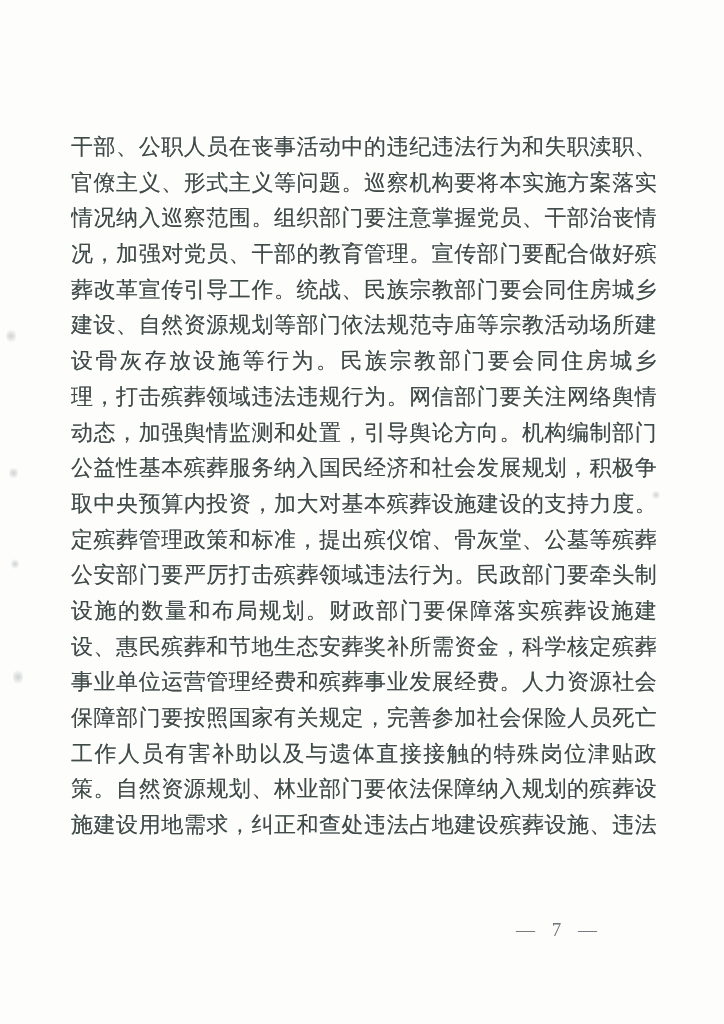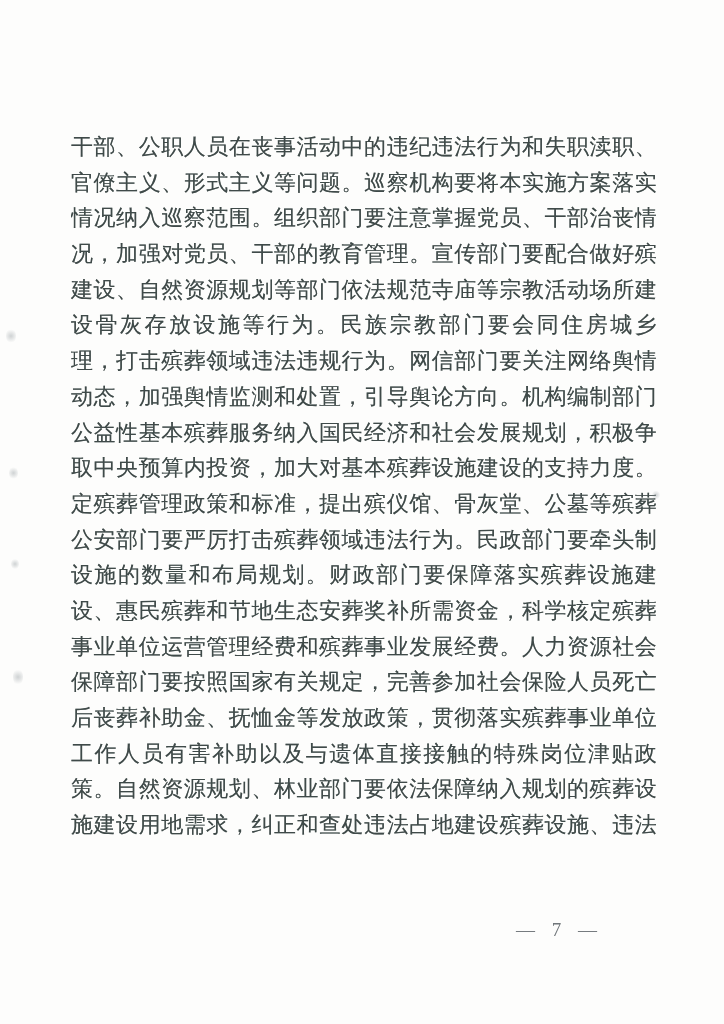--- a/index.html
+++ b/index.html
@@ -68,33 +68,33 @@
 </head>
 <body>
 
 <div class="page">
 
   <div class="text-block">
     <div class="text-line">干部、公职人员在丧事活动中的违纪违法行为和失职渎职、</div>
     <div class="text-line">官僚主义、形式主义等问题。巡察机构要将本实施方案落实</div>
     <div class="text-line">情况纳入巡察范围。组织部门要注意掌握党员、干部治丧情</div>
     <div class="text-line">况，加强对党员、干部的教育管理。宣传部门要配合做好殡</div>
+    <div class="text-line">葬改革宣传引导工作。统战、民族宗教部门要会同住房城乡</div>
     <div class="text-line">建设、自然资源规划等部门依法规范寺庙等宗教活动场所建</div>
     <div class="text-line">设骨灰存放设施等行为。民族宗教部门要会同住房城乡</div>
     <div class="text-line">理，打击殡葬领域违法违规行为。网信部门要关注网络舆情</div>
     <div class="text-line">动态，加强舆情监测和处置，引导舆论方向。机构编制部门</div>
     <div class="text-line">公益性基本殡葬服务纳入国民经济和社会发展规划，积极争</div>
     <div class="text-line">取中央预算内投资，加大对基本殡葬设施建设的支持力度。</div>
     <div class="text-line">定殡葬管理政策和标准，提出殡仪馆、骨灰堂、公墓等殡葬</div>
     <div class="text-line">公安部门要严厉打击殡葬领域违法行为。民政部门要牵头制</div>
     <div class="text-line">设施的数量和布局规划。财政部门要保障落实殡葬设施建</div>
     <div class="text-line">设、惠民殡葬和节地生态安葬奖补所需资金，科学核定殡葬</div>
     <div class="text-line">事业单位运营管理经费和殡葬事业发展经费。人力资源社会</div>
     <div class="text-line">保障部门要按照国家有关规定，完善参加社会保险人员死亡</div>
-    <div class="text-line">后丧葬补助金、抚恤金等发放政策，贯彻落实殡葬事业单位</div>
     <div class="text-line">工作人员有害补助以及与遗体直接接触的特殊岗位津贴政</div>
     <div class="text-line">策。自然资源规划、林业部门要依法保障纳入规划的殡葬设</div>
     <div class="text-line">施建设用地需求，纠正和查处违法占地建设殡葬设施、违法</div>
   </div>
 
   <div class="page-footer">— 7 —</div>
 
   <div class="speck s1"></div>
   <div class="speck s2"></div>
   <div class="speck s3"></div>

